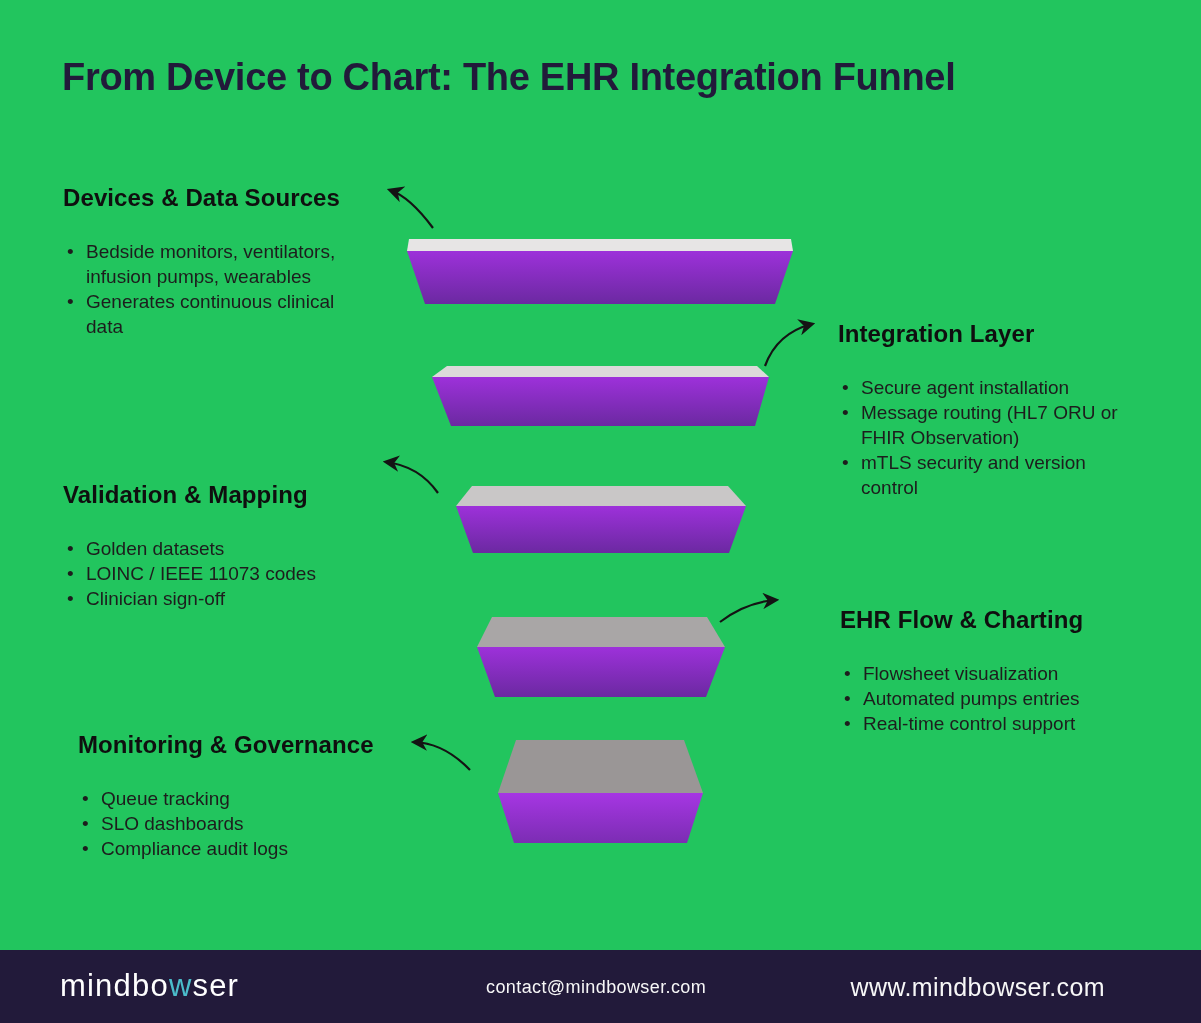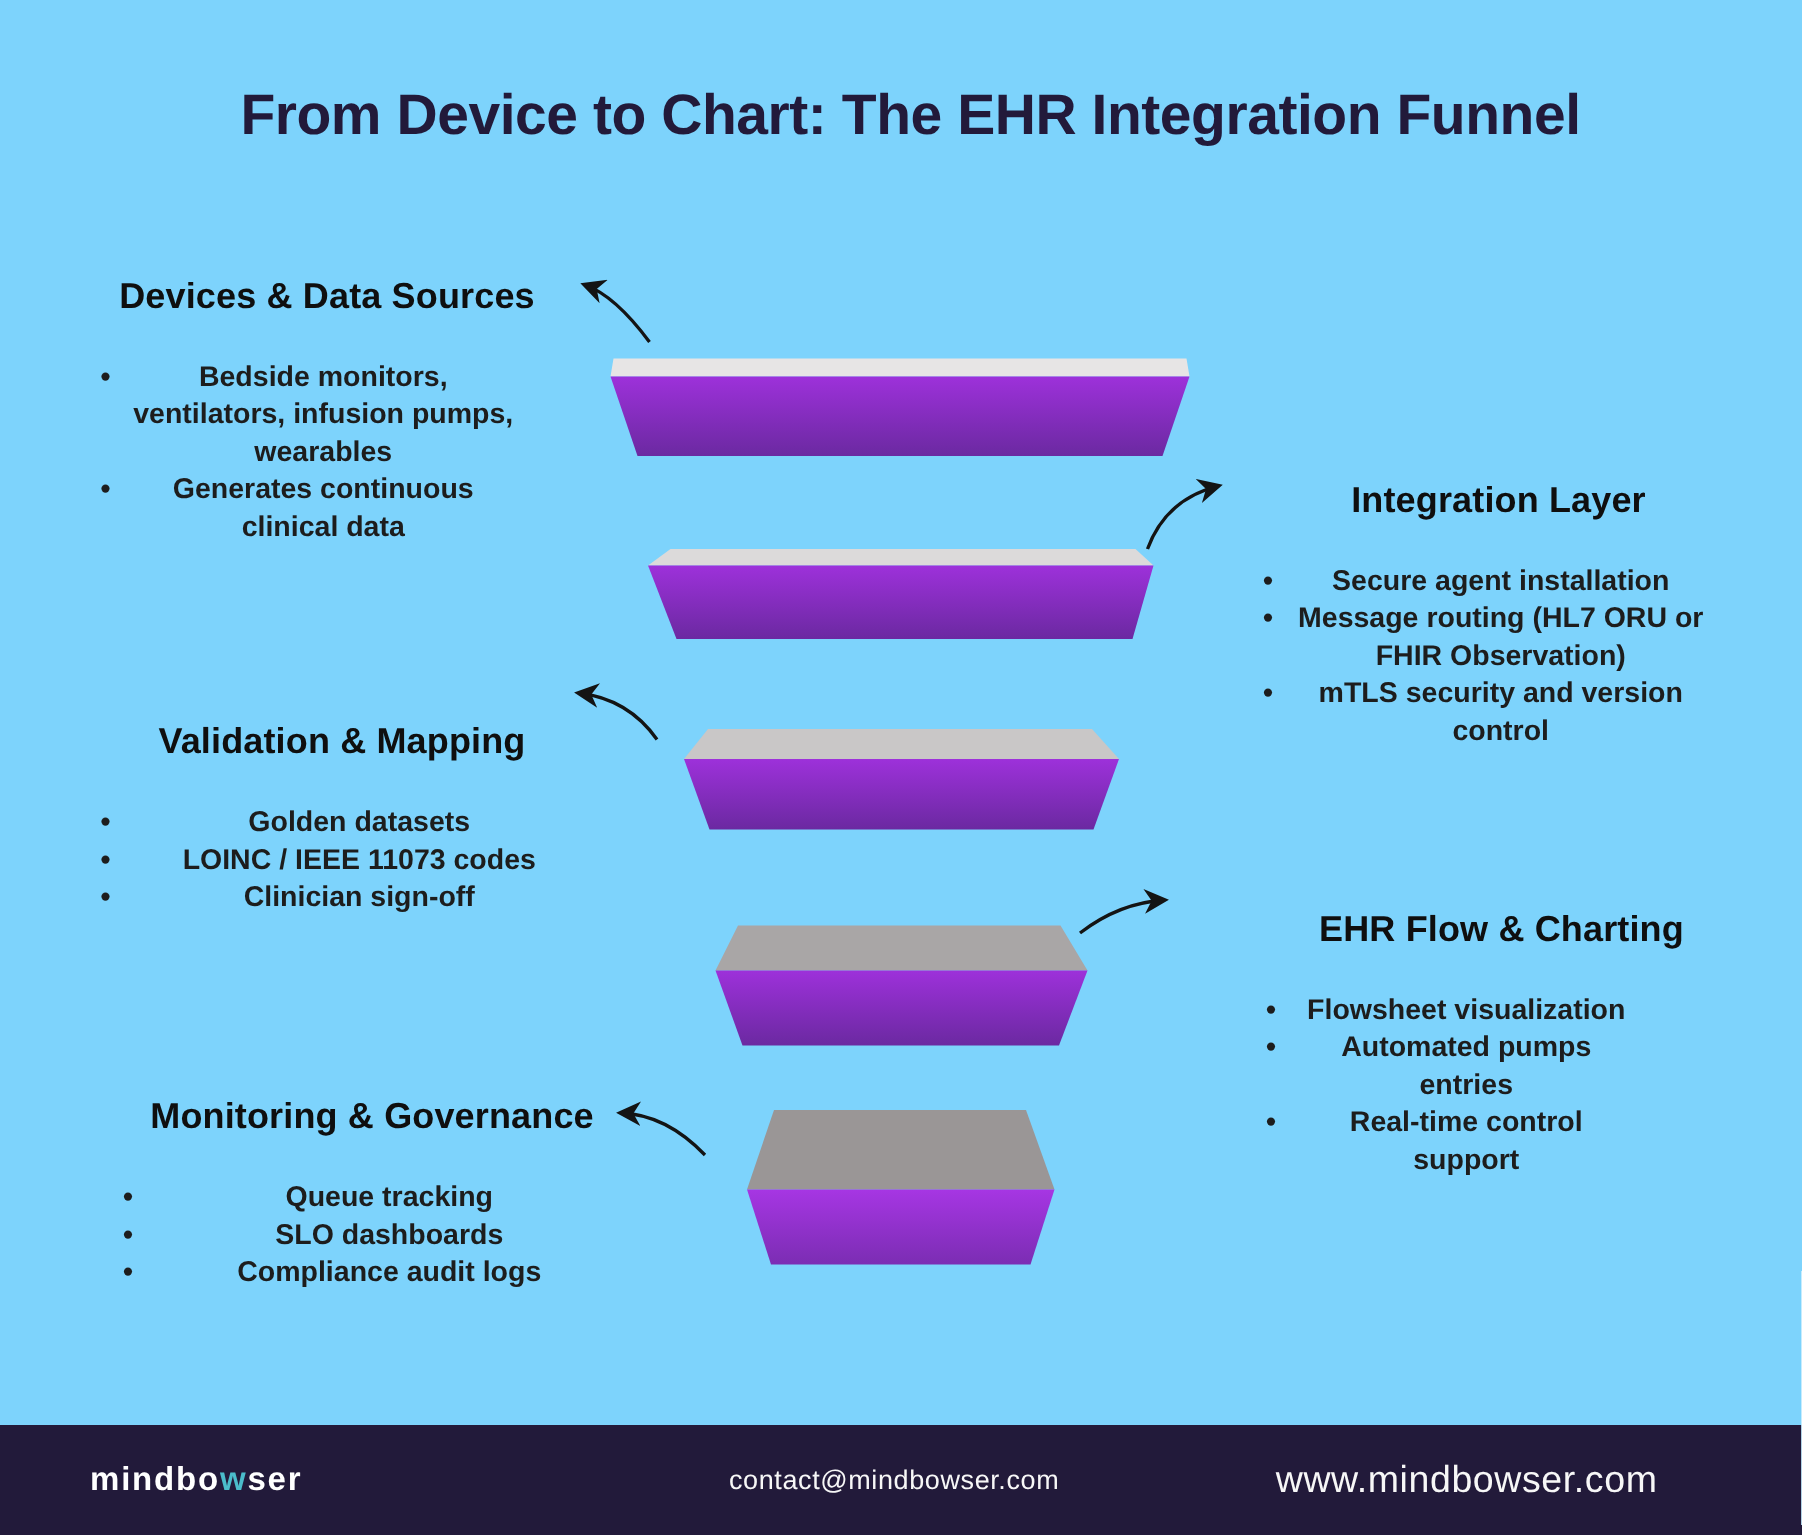--- a/index.html
+++ b/index.html
@@ -1,36 +1,35 @@
 <!DOCTYPE html>
 <html><head>
 <meta charset="utf-8">
 <style>
   * { margin:0; padding:0; box-sizing:border-box; }
   html,body { background:#ffffff; }
   .page {
     position:relative;
     width:1201px; height:1023px;
-    background:#7dd3fc;
+    background:#22c55e;
     overflow:hidden;
     font-family:"Liberation Sans","DejaVu Sans",sans-serif;
-    text-align:center;
   }
   .page-title {
     position:absolute; left:62px; top:56px; width:1090px;
     font-size:38px; font-weight:700; letter-spacing:-0.3px;
     color:#221a3a;
   }
   .diagram-svg { position:absolute; left:0; top:0; }
   .label-block { position:absolute; color:#151515; }
   .label-block h2 {
     font-size:24px; font-weight:700; color:#0f0f0f;
     margin:0 0 27px 0; letter-spacing:0.1px;
   }
-  .bullets { list-style:none; margin:0; padding:0;font-weight:bold; }
+  .bullets { list-style:none; margin:0; padding:0; }
   .bullets li {
     position:relative; padding-left:23px;
     font-size:19px; line-height:25px; color:#1d1d1d;
   }
   .bullets li::before {
     content:"\2022"; position:absolute; left:4px; top:0;
     color:#1d1d1d;
   }
   .s-devices    { left:63px;  top:184px; width:310px; }
   .s-devices    .bullets { width:282px; }
@@ -39,21 +38,21 @@
   .s-validation { left:63px;  top:481px; width:330px; }
   .s-ehr        { left:840px; top:606px; width:322px; }
   .s-ehr        .bullets { width:252px; }
   .s-monitoring { left:78px;  top:731px; width:340px; }
   .footer-bar {
     position:absolute; left:0; bottom:0; width:1201px; height:73px;
     background:#221a3a; color:#f7f7f7;
   }
   .footer-logo {
     position:absolute; left:60px; top:50%; transform:translateY(-52%);
-    font-size:22px; font-weight:700; letter-spacing:1.2px; color:#ffffff;
+    font-size:31px; font-weight:400; letter-spacing:1.2px; color:#ffffff;
   }
   .footer-logo .accent { color:#4bbccb; }
   .footer-email {
     position:absolute; left:50%; transform:translate(-52%,-50%); top:50%;
     font-size:18px; letter-spacing:0.4px; color:#f7f7f7;
   }
   .footer-site {
     position:absolute; right:96px; top:50%; transform:translateY(-50%);
     font-size:25px; letter-spacing:0.4px; color:#f7f7f7;
   }

